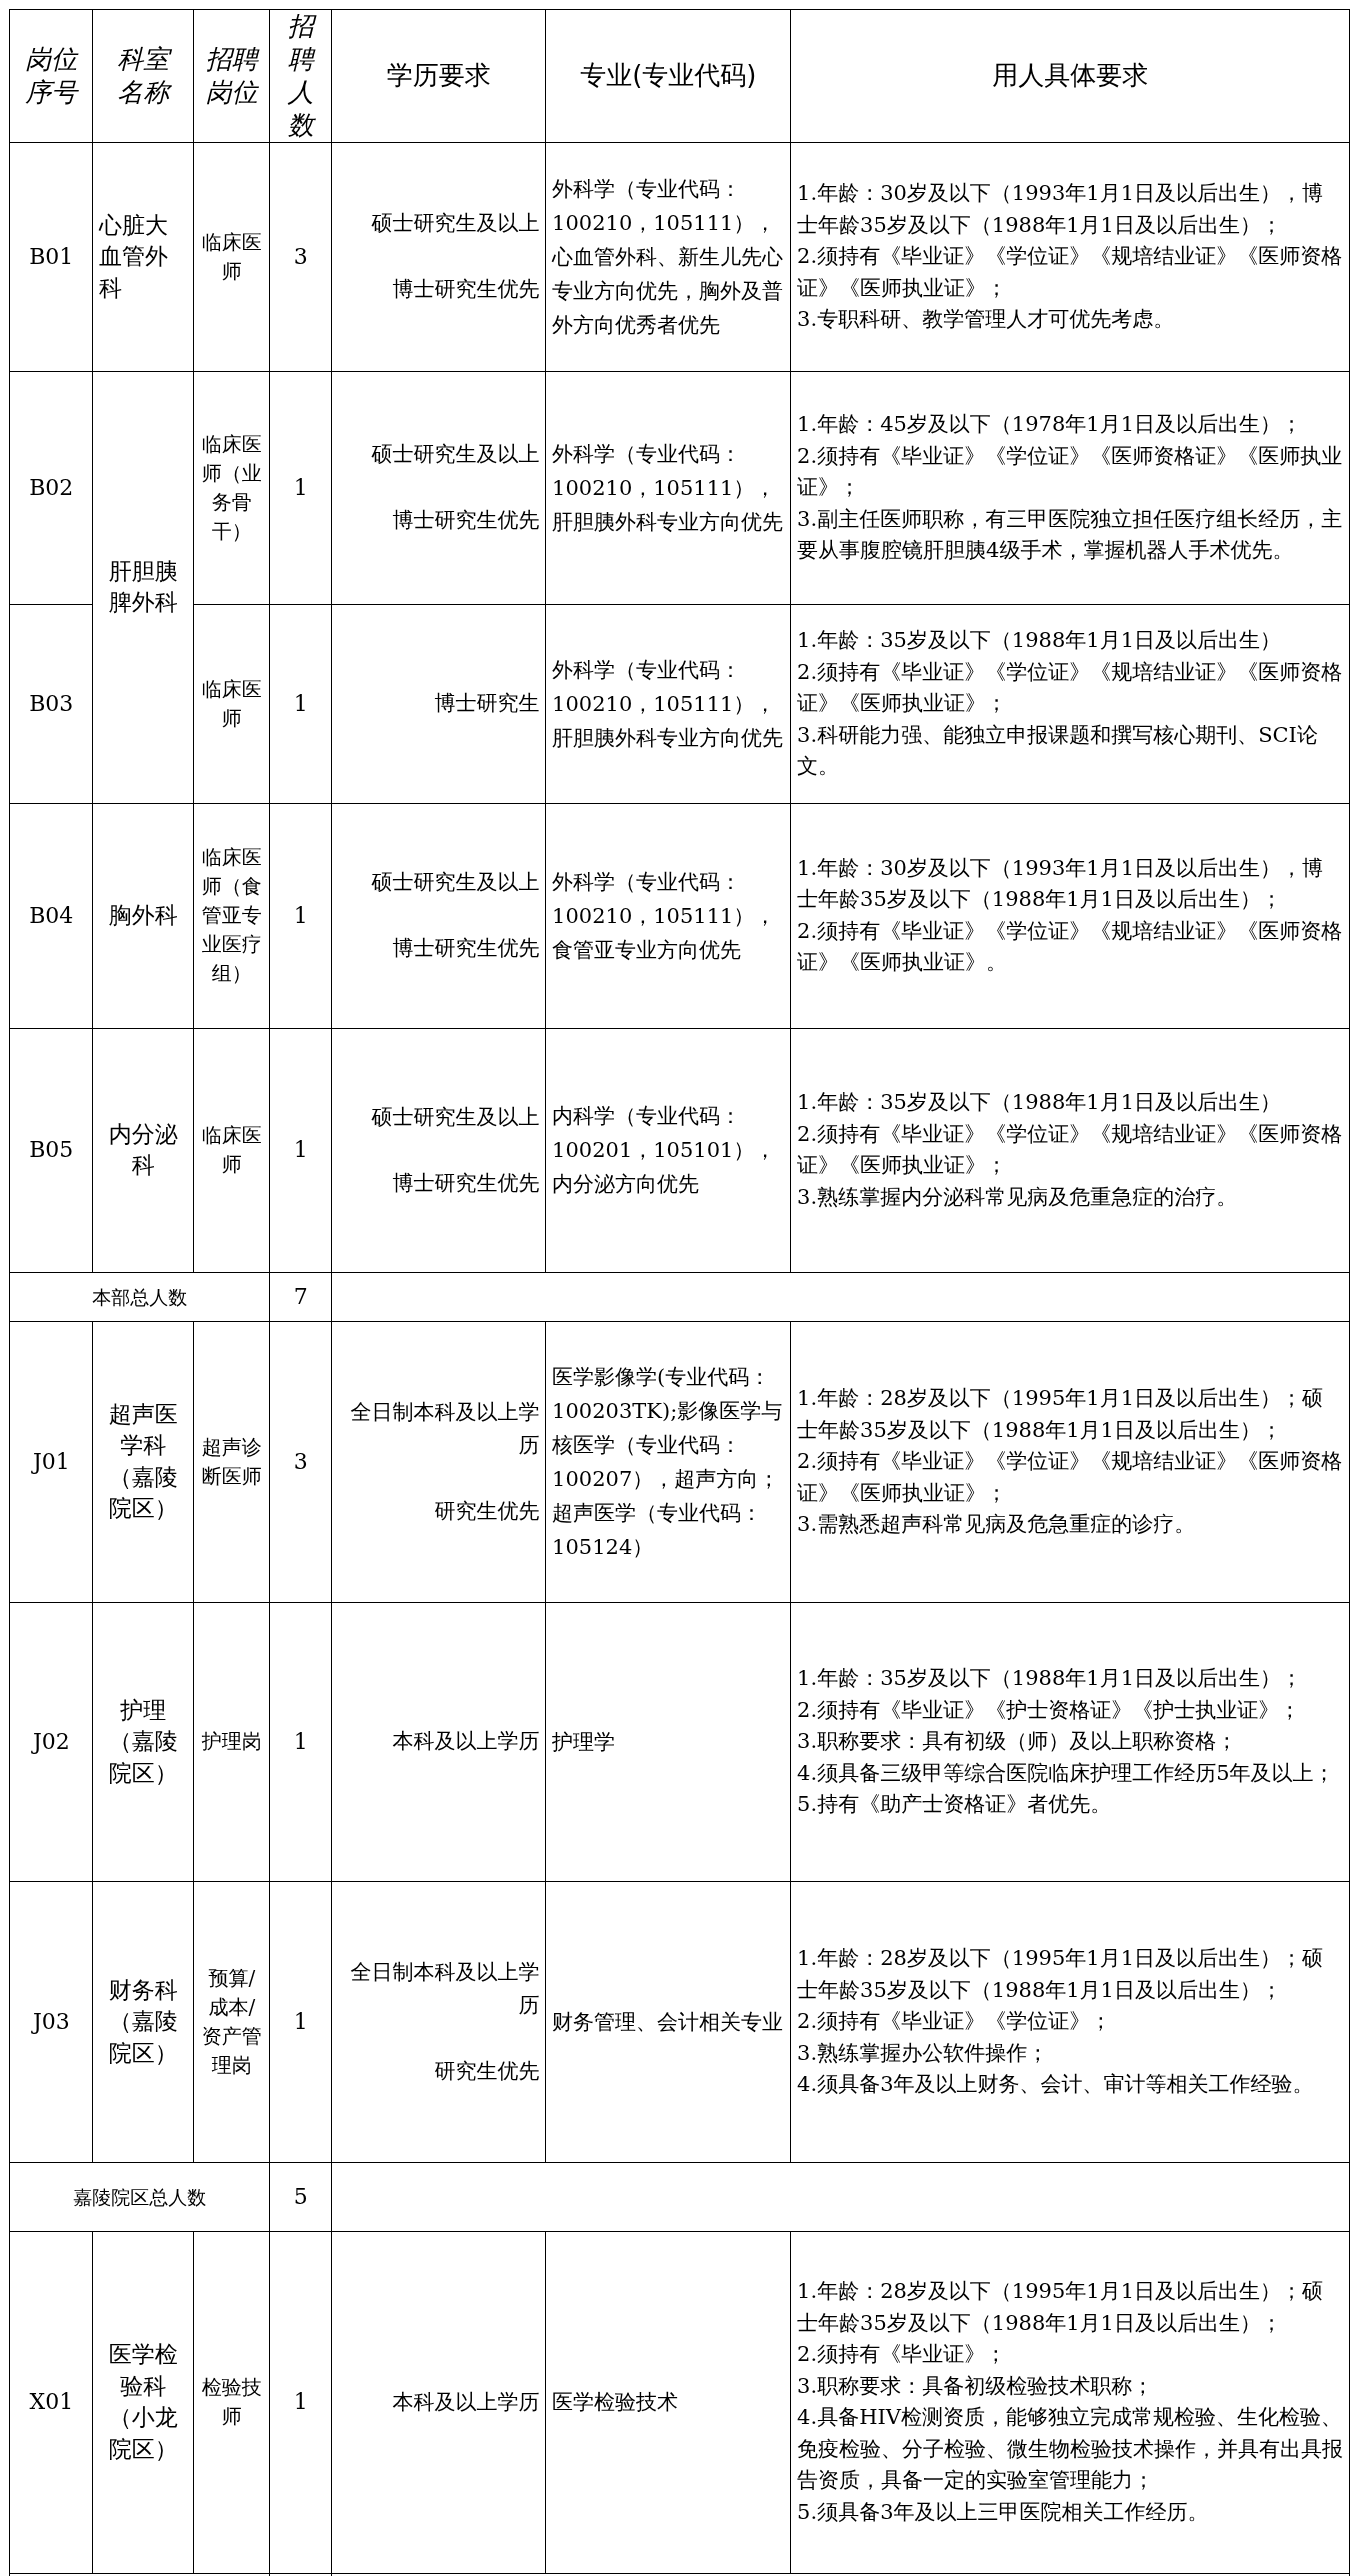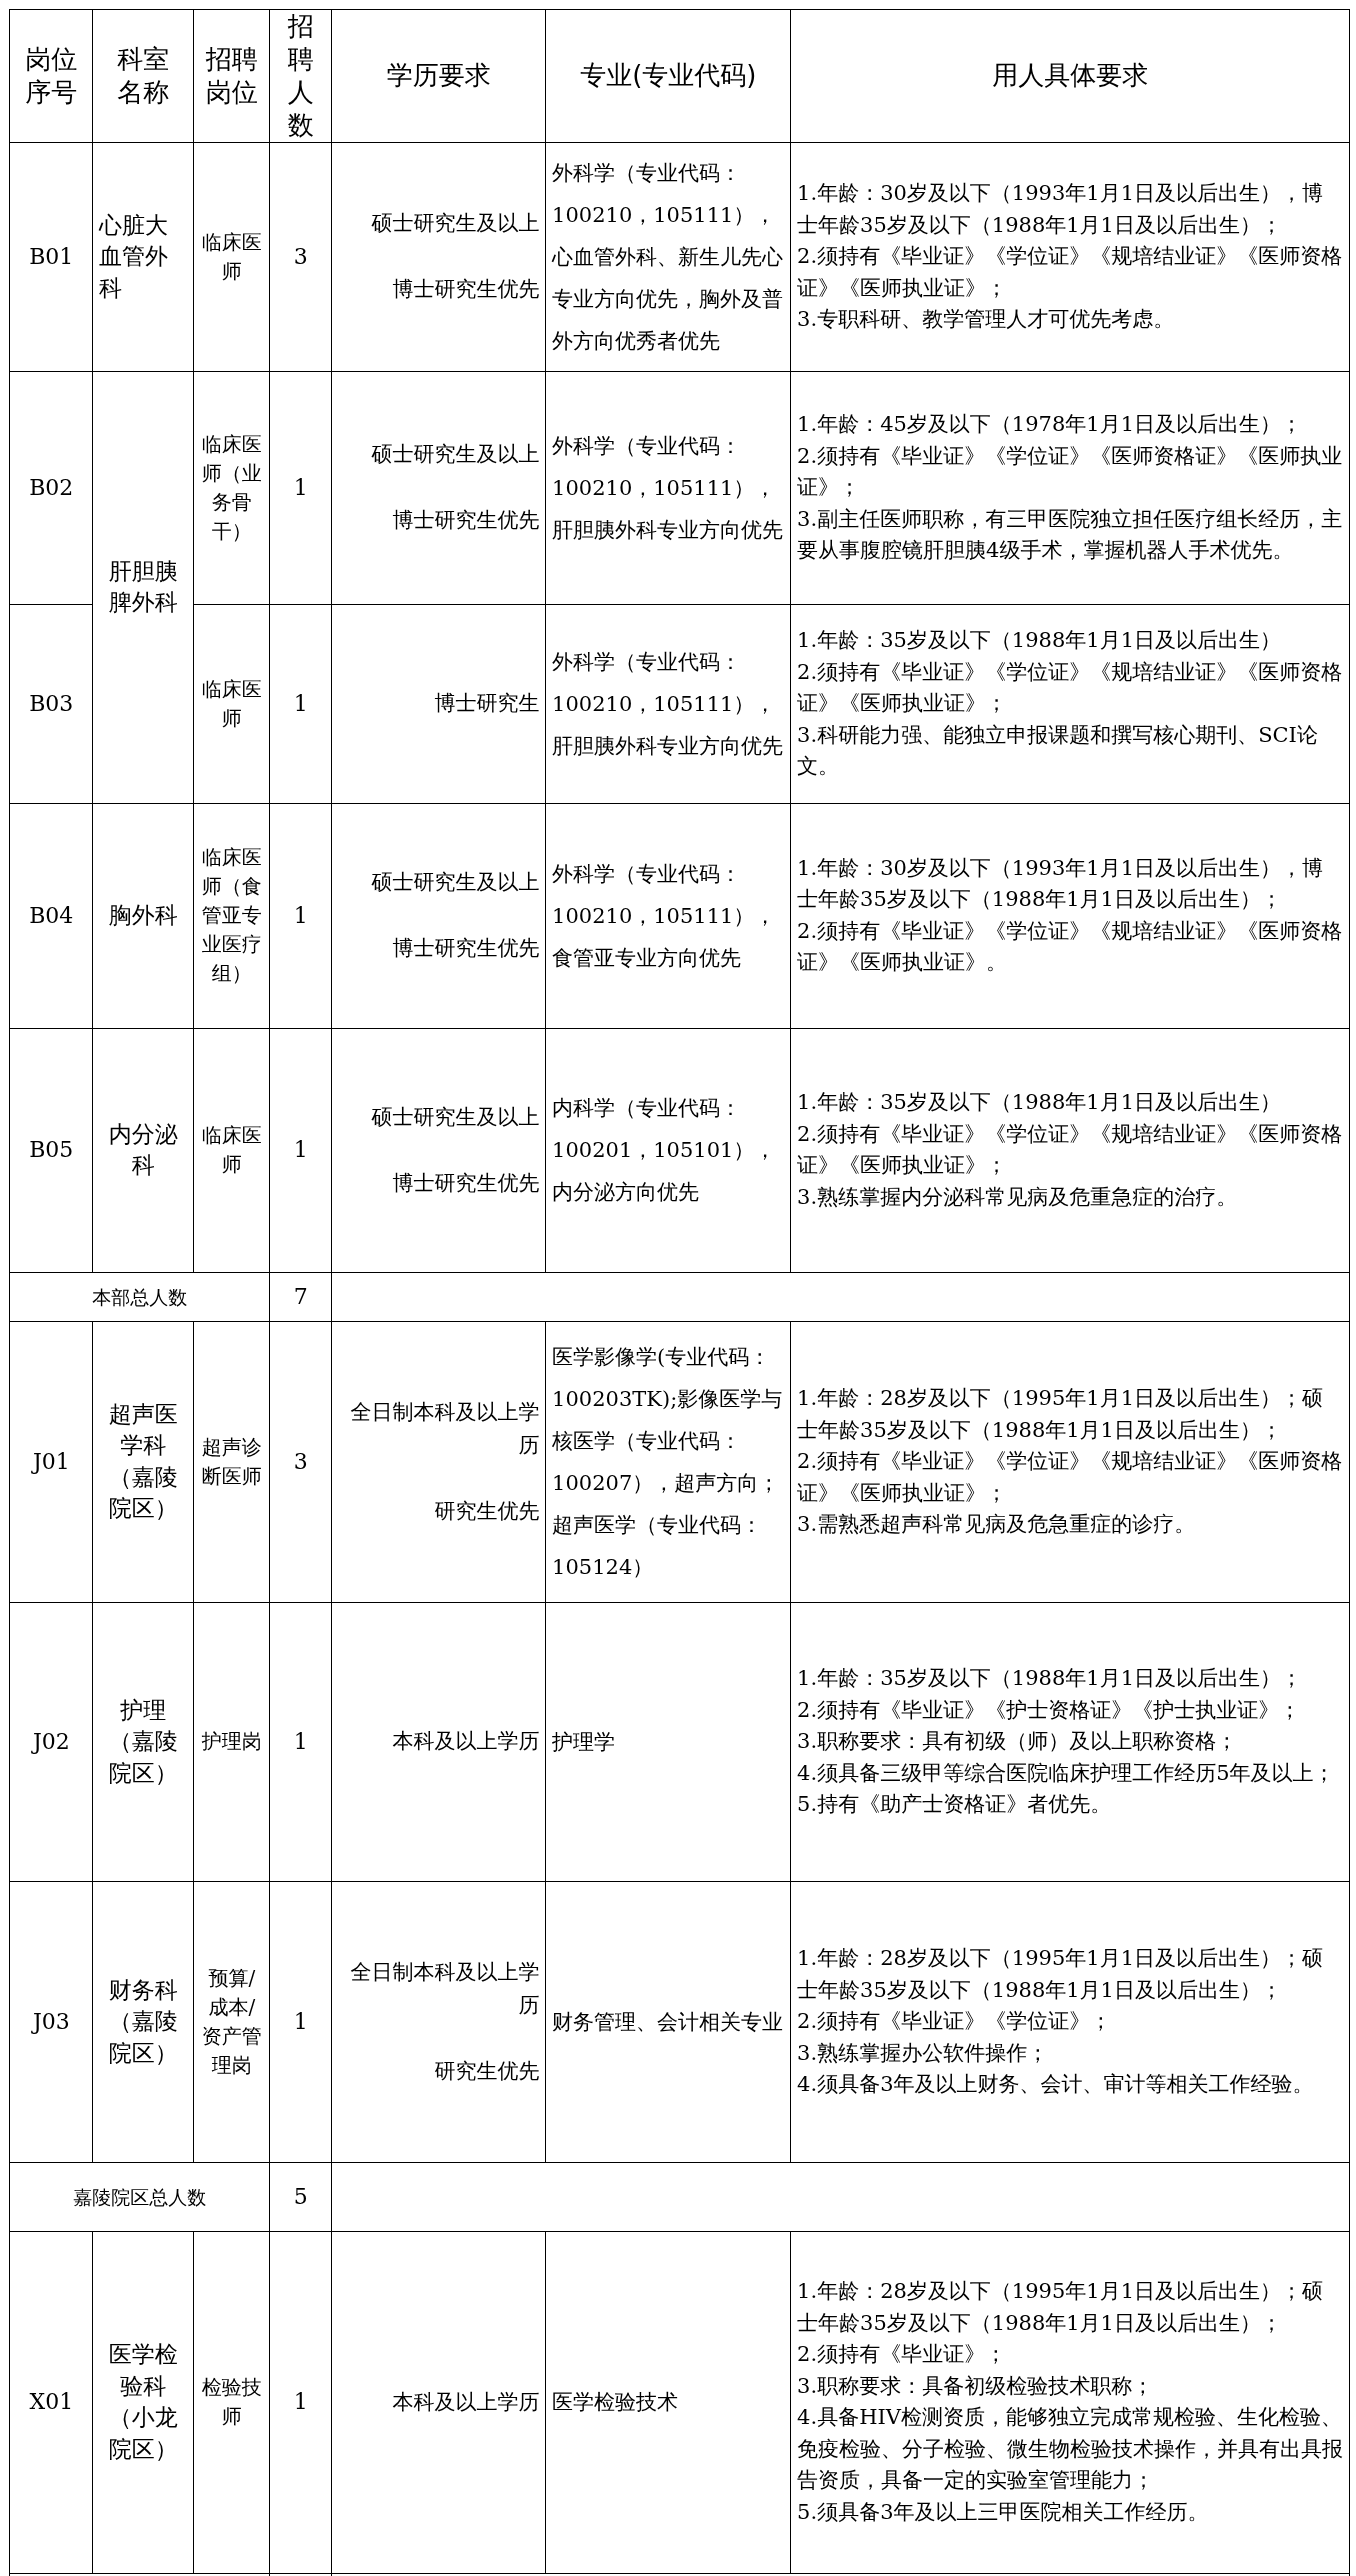--- a/index.html
+++ b/index.html
@@ -4,30 +4,30 @@
 <style>
   html, body { margin: 0; padding: 0; background: #ffffff; }
   body { width: 1357px; height: 2576px; position: relative; overflow: hidden;
          font-family: "DejaVu Serif", "Liberation Serif", serif; color: #000; }
   table.recruit { position: absolute; left: 9.3px; top: 8.8px; width: 1339px;
          border-collapse: collapse; table-layout: fixed; }
   table.recruit td, table.recruit th { border: 1.8px solid #000; padding: 0 5.8px;
          vertical-align: middle; font-weight: normal; }
   th { font-family: "DejaVu Sans", "Liberation Sans", sans-serif; font-size: 26px;
        line-height: 33px; text-align: center; }
-  th.tight { padding: 0 2.3px; }
+  th.tight { padding: 0 2.3px; font-style: italic; }
   td { font-size: 21px; line-height: 30px; }
   td.code { text-align: center; font-size: 22px; margin-top: 16px; }
   td.dept { font-size: 23px; line-height: 31.5px; text-align: center; }
   td.dept.left { text-align: left; }
   td.post { font-size: 20px; line-height: 29px; text-align: center; padding: 0 3.5px; }
   td.num { text-align: center; font-size: 22px; }
   td.edu { font-size: 21px; line-height: 33px; text-align: right; }
   td.edu .gap { height: 33px; }
-  td.major { font-size: 21px; line-height: 42px; }
+  td.major { font-size: 21px; line-height: 34px; }
   td.req { font-size: 21px; line-height: 31.5px; padding: 0 4.7px; }
   td.req div { margin: 0; }
   td.sum-label { text-align: center; font-size: 19px; }
   .vline { display: block; }
 </style>
 </head>
 <body>
 
 <table class="recruit">
   <colgroup>

